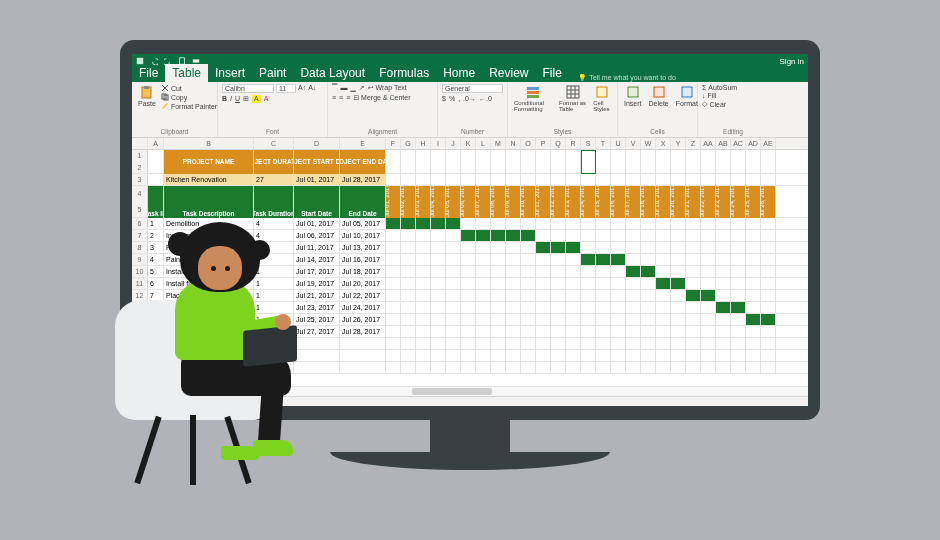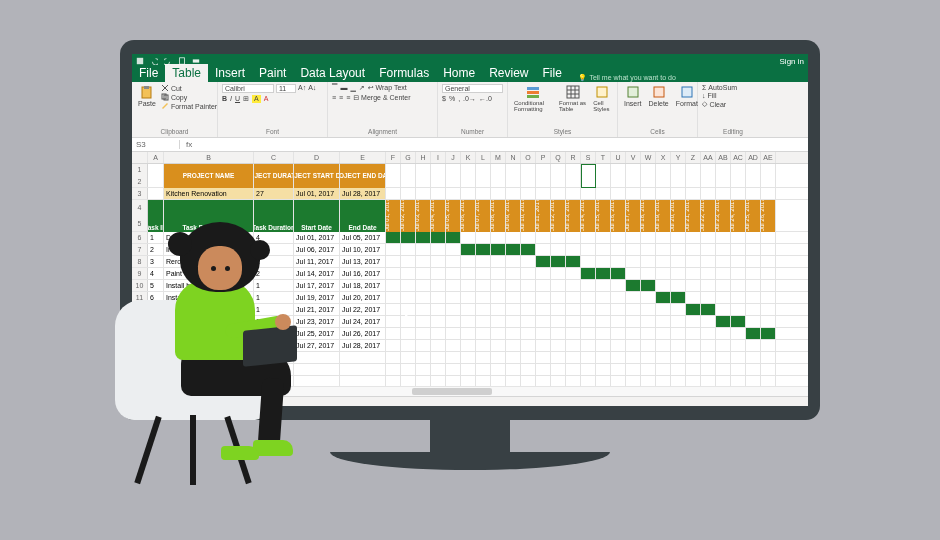--- a/index.html
+++ b/index.html
@@ -269,25 +269,20 @@
               <div>
                   <span>◇</span> 
                   <span>Clear</span>
                 </div>
             </div>
           </div>
           <div class="rgroup-label">Editing</div>
         </div>
       </div>
 
-      <div class="fbar">
-        <div class="namebox">S3</div>
-        <div class="fxbox">fx</div>
-        <div style="flex:1"></div>
-      </div>
 
       <div class="grid">
         <div class="colhead" id="colhead">
           <div class="ch" style="width:16px"></div>
         <div class="ch" style="width: 16px;">A</div>
             <div class="ch" style="width: 90px;">B</div>
             <div class="ch" style="width: 40px;">C</div>
             <div class="ch" style="width: 46px;">D</div>
             <div class="ch" style="width: 46px;">E</div>
             <div class="ch" style="width: 15px;">F</div>

